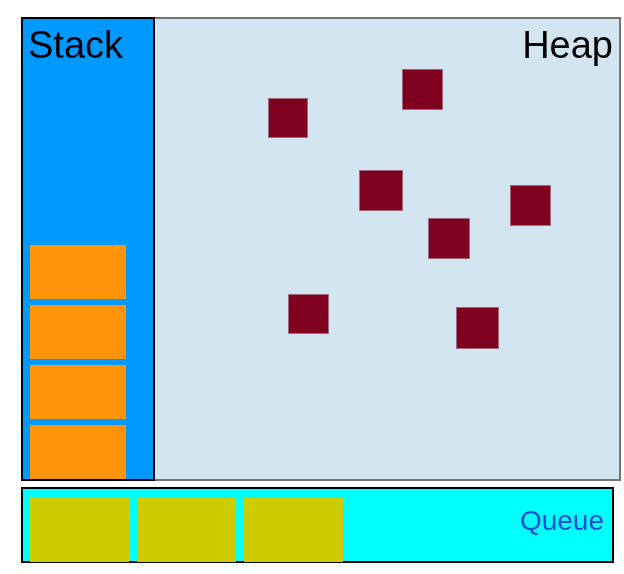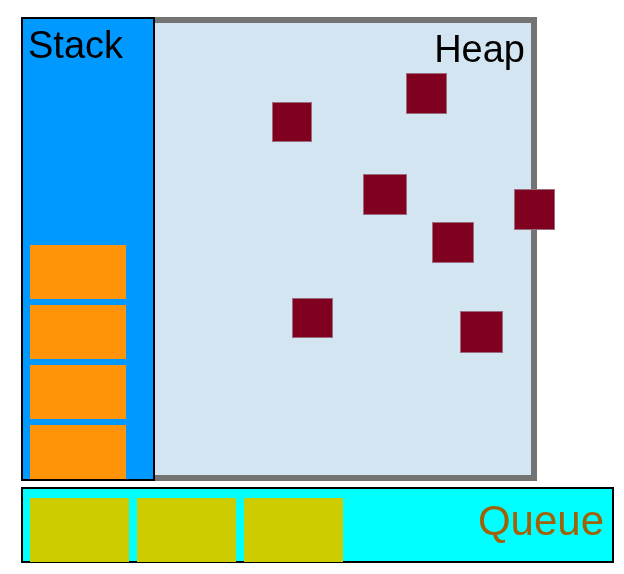--- a/index.html
+++ b/index.html
@@ -22,25 +22,25 @@
     width: 624px;
     height: 574px;
     background: #ffffff;
   }
 
   
   .heap-region {
     position: absolute;
     left: 21px;
     top: 17px;
-    width: 516px;
+    width: 600px;
     height: 464px;
     background: #d2e5f1;
     box-sizing: border-box;
-    border: 6px solid #737373;
+    border: 2px solid #737373;
   }
   .heap-label {
     position: absolute;
     right: 6px;
     top: 4px;
     font-size: 38px;
     line-height: 44px;
     color: #000000;
     white-space: nowrap;
   }
@@ -87,23 +87,23 @@
     width: 593px;
     height: 76px;
     background: #00ffff;
     box-sizing: border-box;
     border: 2px solid #000000;
   }
   .queue-label {
     position: absolute;
     right: 8px;
     top: 10px;
-    font-size: 42px;
+    font-size: 28px;
     line-height: 44px;
-    color: #a16207;
+    color: #1d4ed8;
     white-space: nowrap;
   }
   .queue-item {
     position: absolute;
     top: 9px;
     height: 64px;
     background: #cccc00;
     box-sizing: border-box;
   }
 </style>

